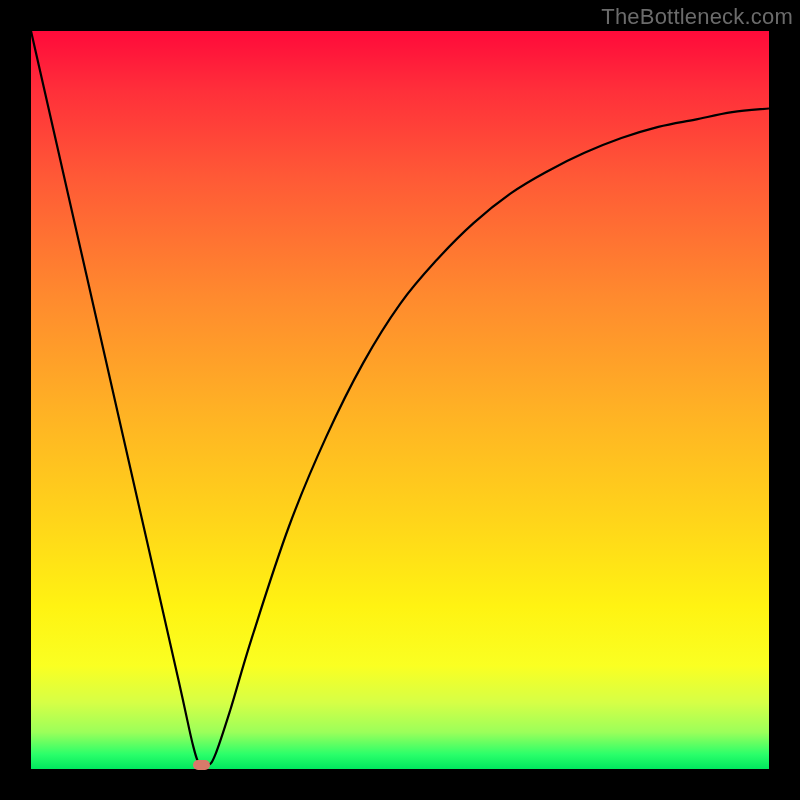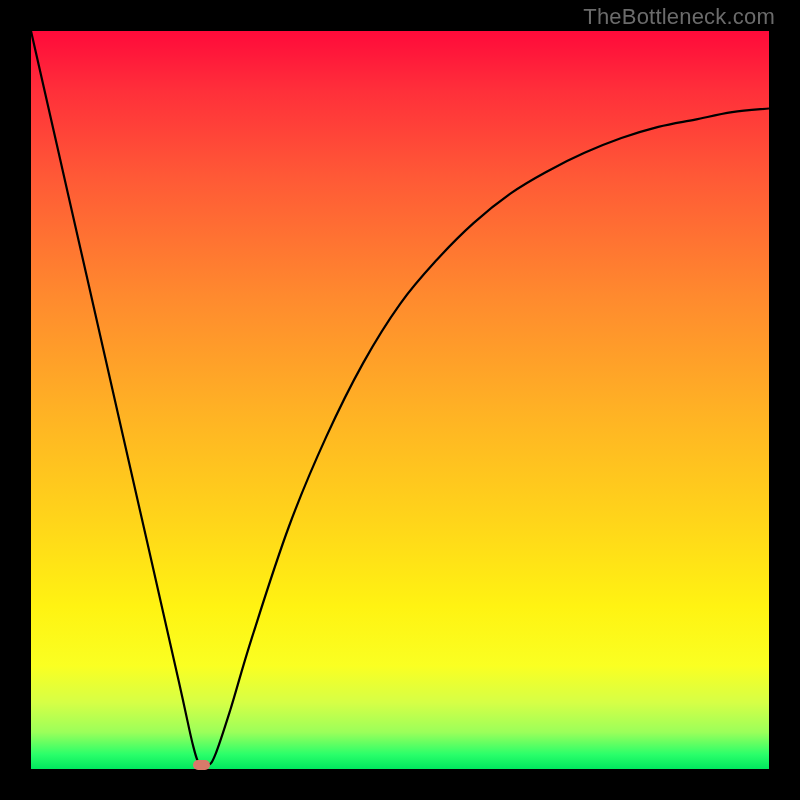--- a/index.html
+++ b/index.html
@@ -36,21 +36,21 @@
       #faff22 86%,
       #d6ff46 91%,
       #9cff5a 95%,
       #2bff6a 98%,
       #00e85e 100%
     );
   }
   .watermark {
     position: absolute;
     top: 4px;
-    right: 25px;
+    right: 7px;
     color: #6b6b6b;
     font-size: 22px;
     font-weight: 500;
     letter-spacing: 0.2px;
     user-select: none;
   }
   svg.curve {
     position: absolute;
     left: 0;
     top: 0;

